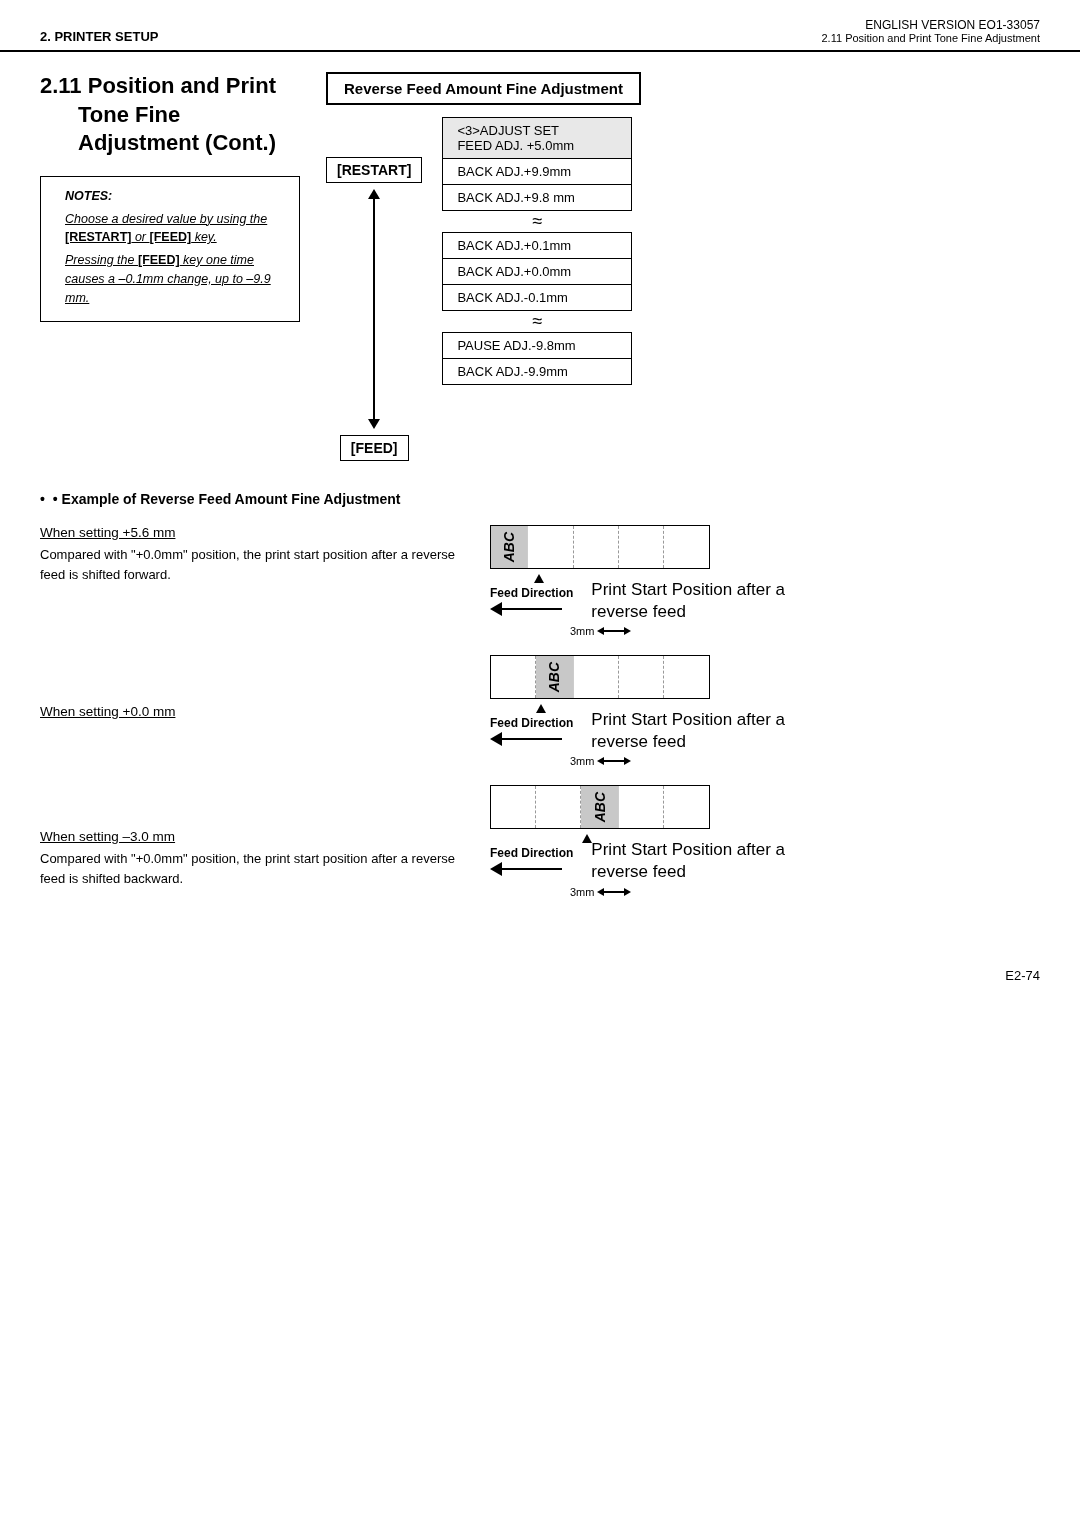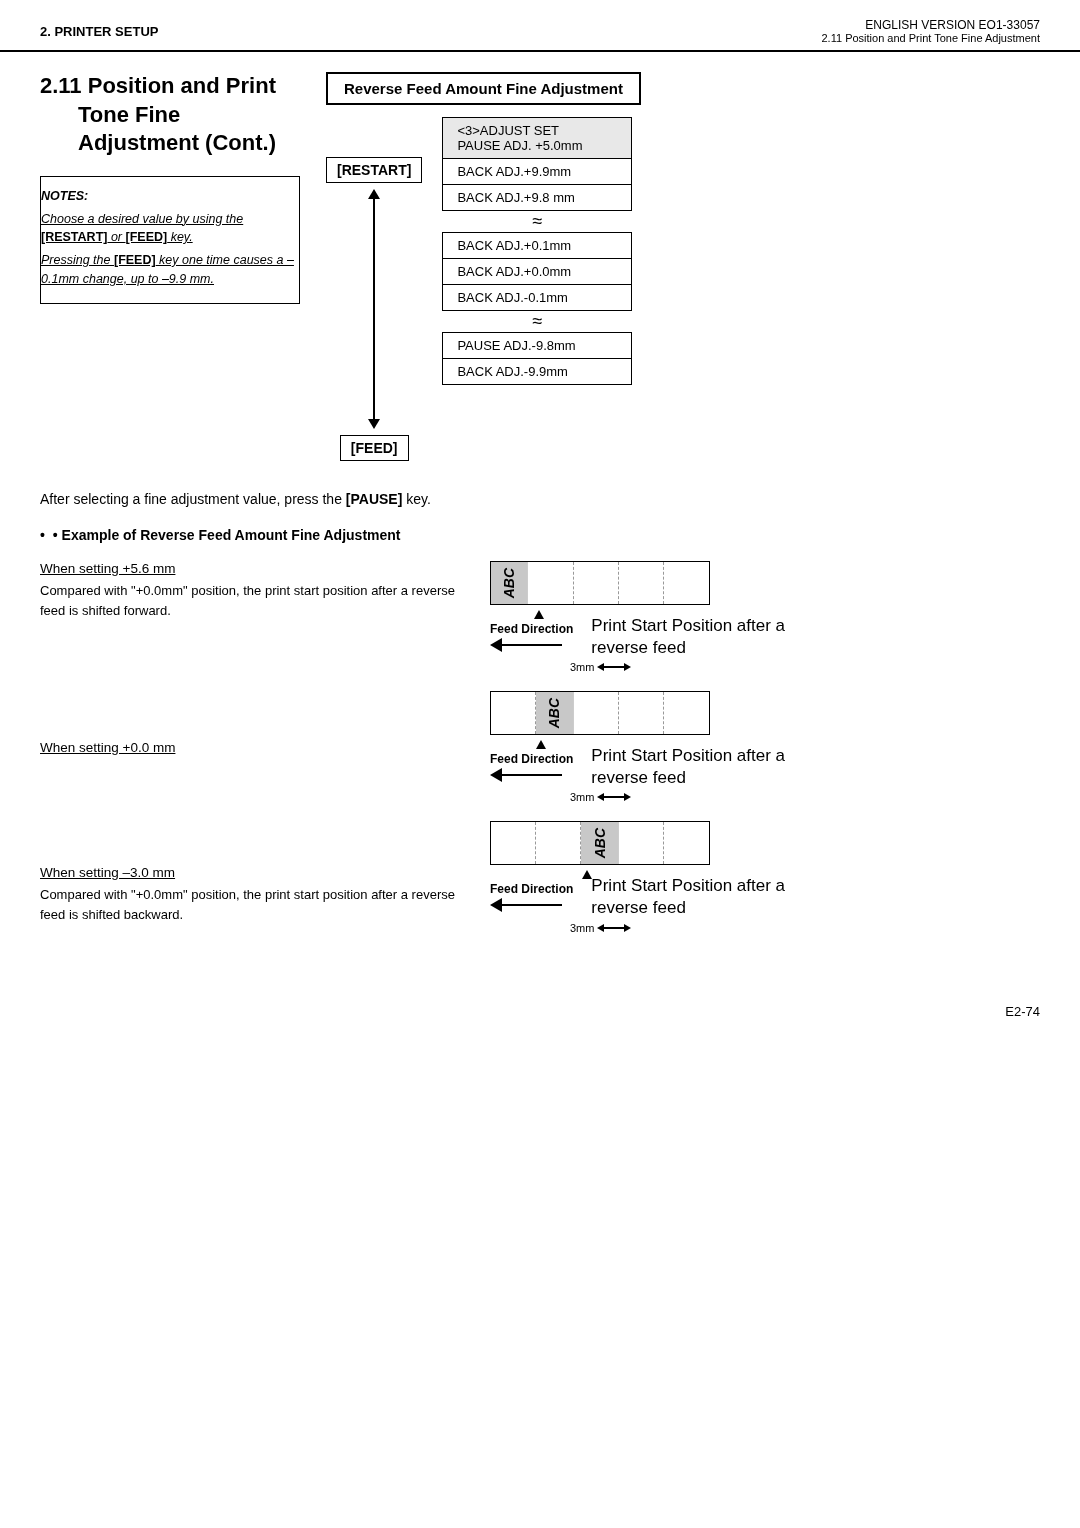--- a/index.html
+++ b/index.html
@@ -9,21 +9,21 @@
       background: #fff;
       font-family: Arial, sans-serif;
       font-size: 14px;
       color: #000;
       position: relative;
     }
 
     .page-header {
       display: flex;
       justify-content: space-between;
-      align-items: center;
+      align-items: flex-end;
       padding: 18px 40px 6px 40px;
       border-bottom: 2px solid #000;
     }
     .page-header-left {
       font-weight: bold;
       font-size: 13px;
     }
     .page-header-right {
       text-align: right;
       font-size: 12px;
@@ -49,21 +49,21 @@
     }
     .section-title h2 {
       font-size: 22px;
       font-weight: bold;
       line-height: 1.3;
       margin-bottom: 18px;
     }
 
     .notes-box {
       border: 1px solid #000;
-      padding: 10px 0;
+      padding: 10px 24px;
       font-size: 12.5px;
       line-height: 1.5;
     }
     .notes-box .notes-title {
       font-style: italic;
       font-weight: bold;
       margin-bottom: 4px;
     }
     .notes-box p {
       font-style: italic;
@@ -342,42 +342,39 @@
             <div class="v-arrow-line"></div>
             <div class="v-arrow-down"></div>
           </div>
           <div class="arrow-down-label">[FEED]</div>
         </div>
 
         <div class="menu-col">
 
           <div class="menu-entry top-entry">
             <div>&lt;3&gt;ADJUST SET</div>
-            <div>PAUSE ADJ. +5.0mm</div>
+            <div>FEED ADJ. +5.0mm</div>
           </div>
 
           <div class="menu-entry">BACK ADJ.+9.9mm</div>
           <div class="menu-entry">BACK ADJ.+9.8 mm</div>
           <div class="squiggle">≈</div>
           <div class="menu-entry">BACK ADJ.+0.1mm</div>
           <div class="menu-entry">BACK ADJ.+0.0mm</div>
           <div class="menu-entry">BACK ADJ.-0.1mm</div>
           <div class="squiggle">≈</div>
           <div class="menu-entry">PAUSE ADJ.-9.8mm</div>
           <div class="menu-entry">BACK ADJ.-9.9mm</div>
         </div>
 
       </div>
     </div>
 
   </div>
 
-  <div class="after-note">
-    After selecting a fine adjustment value, press the <b>[PAUSE]</b> key.
-  </div>
 
   <div class="example-header">
     <span class="bullet">•</span>
     <span>• Example of Reverse Feed Amount Fine Adjustment</span>
   </div>
 
   <div class="examples-container">
 
     <div class="examples-left">
 

